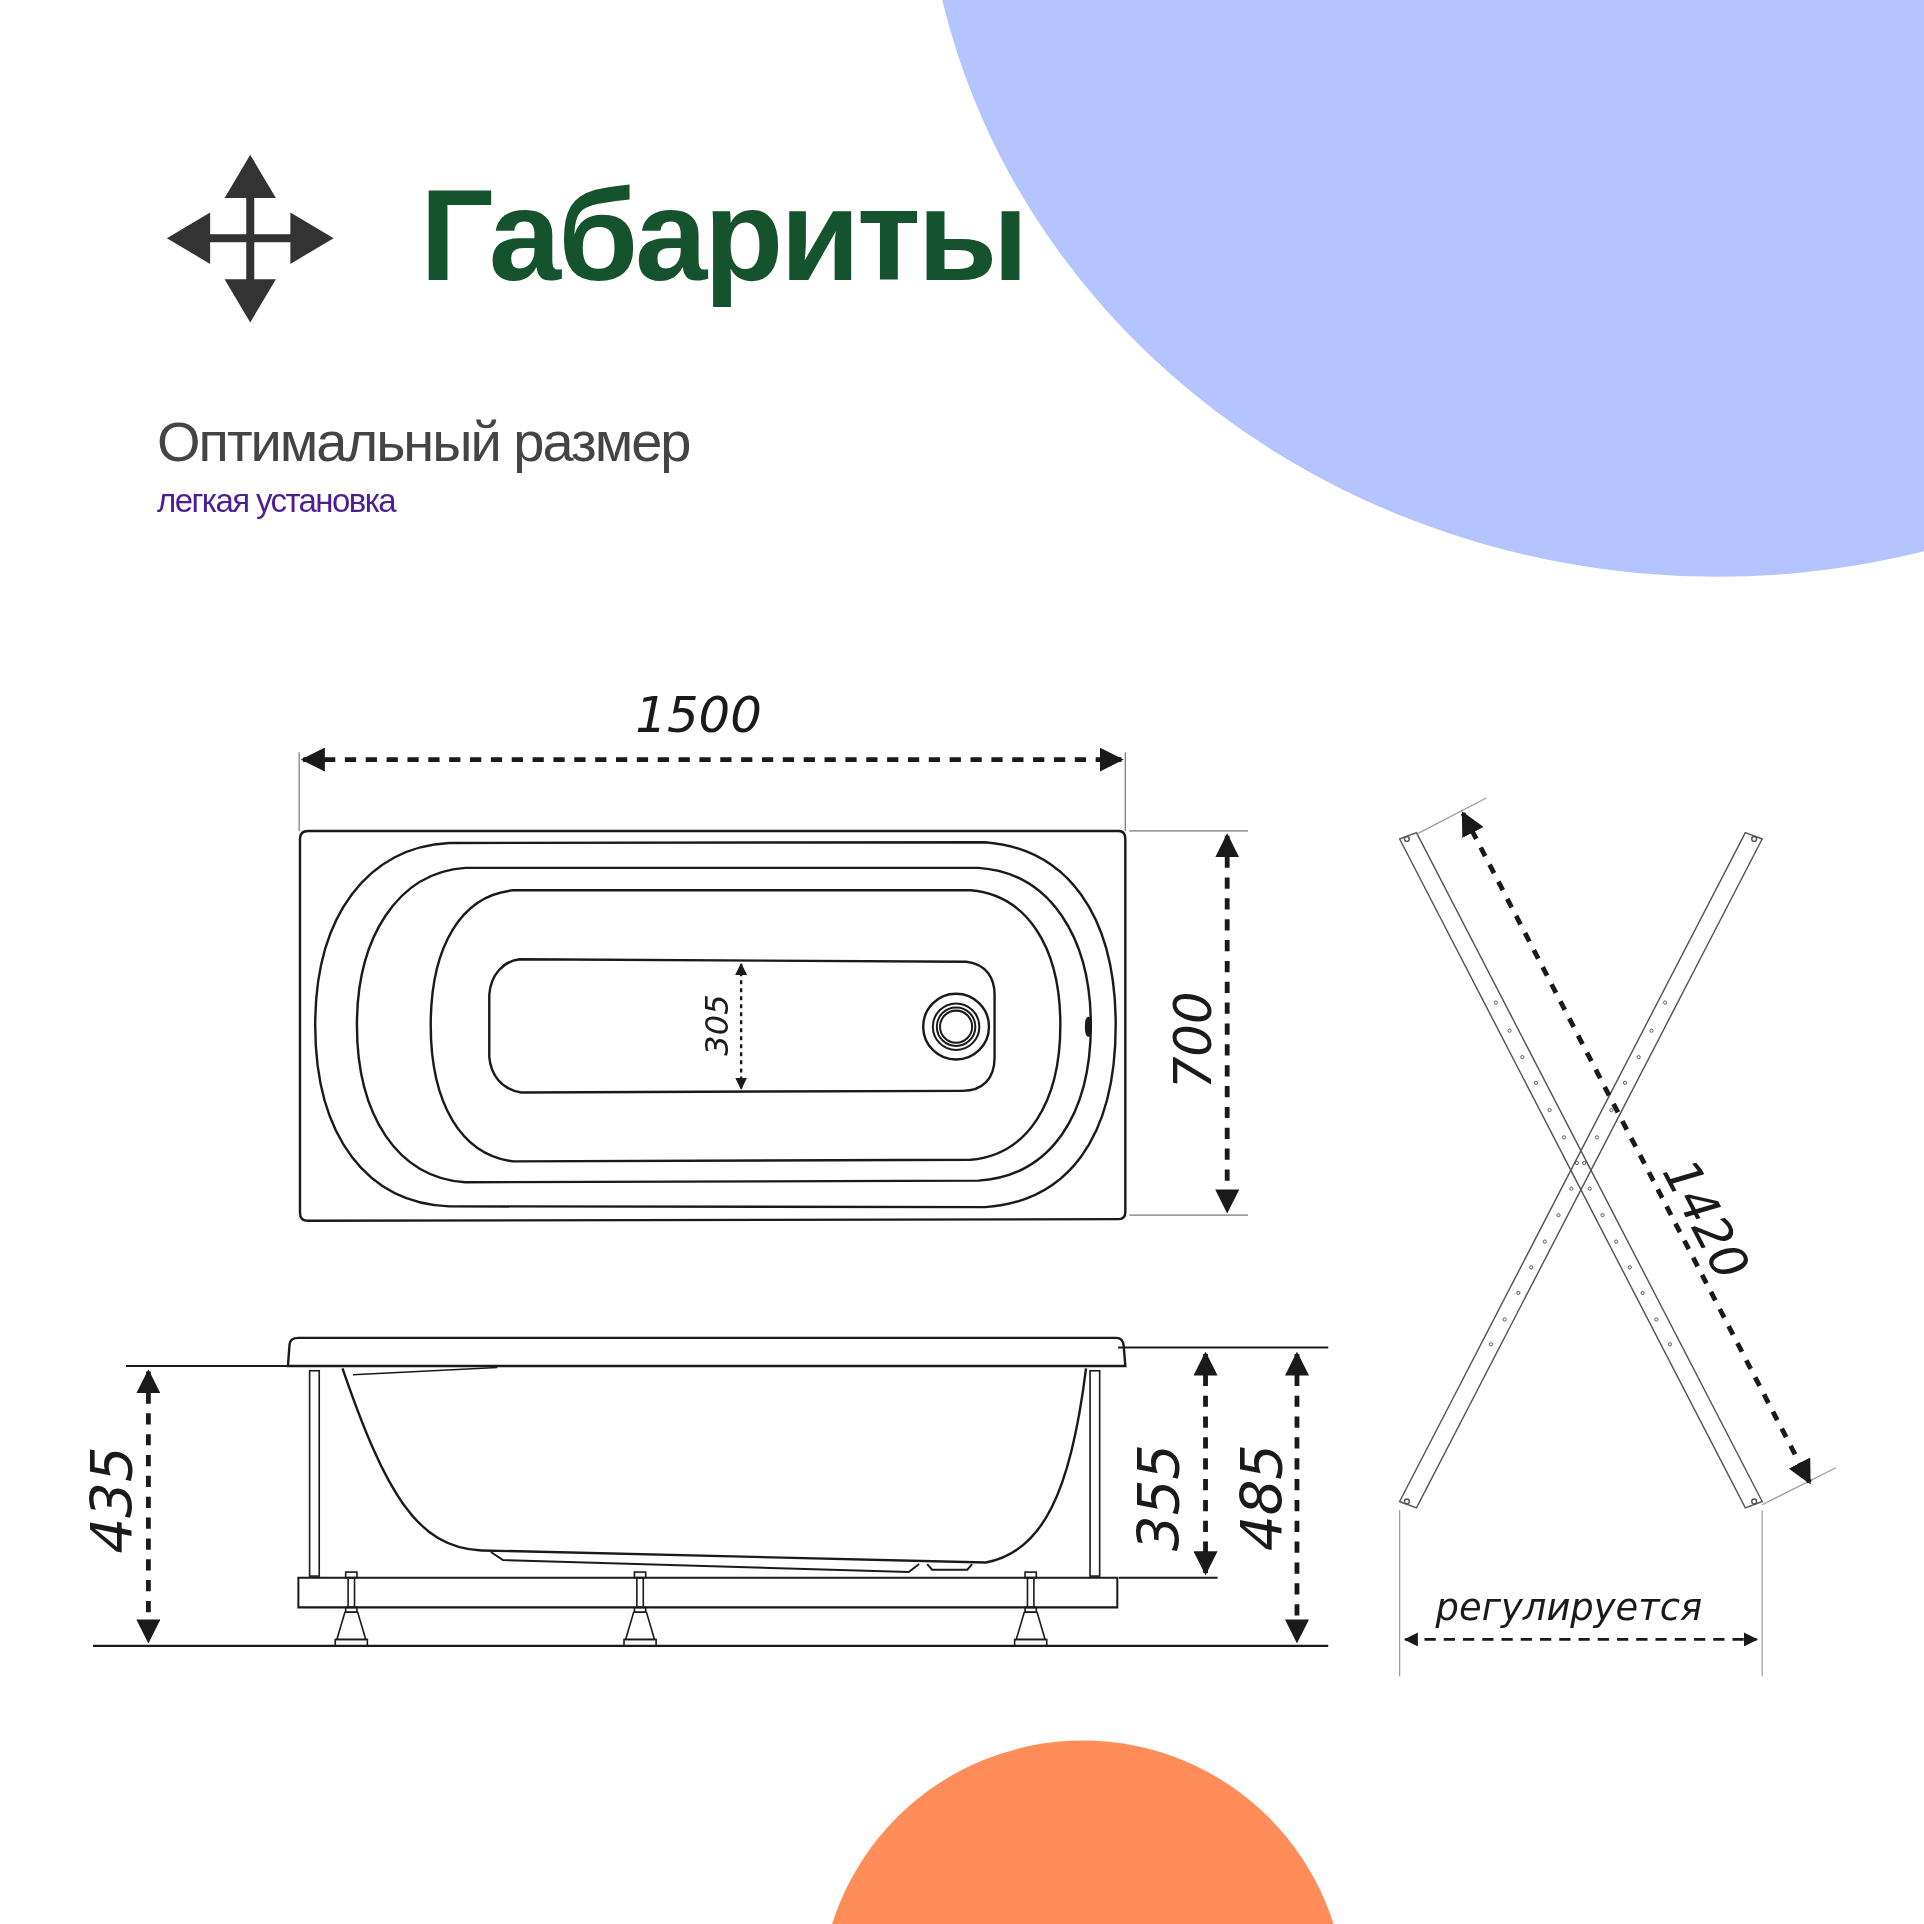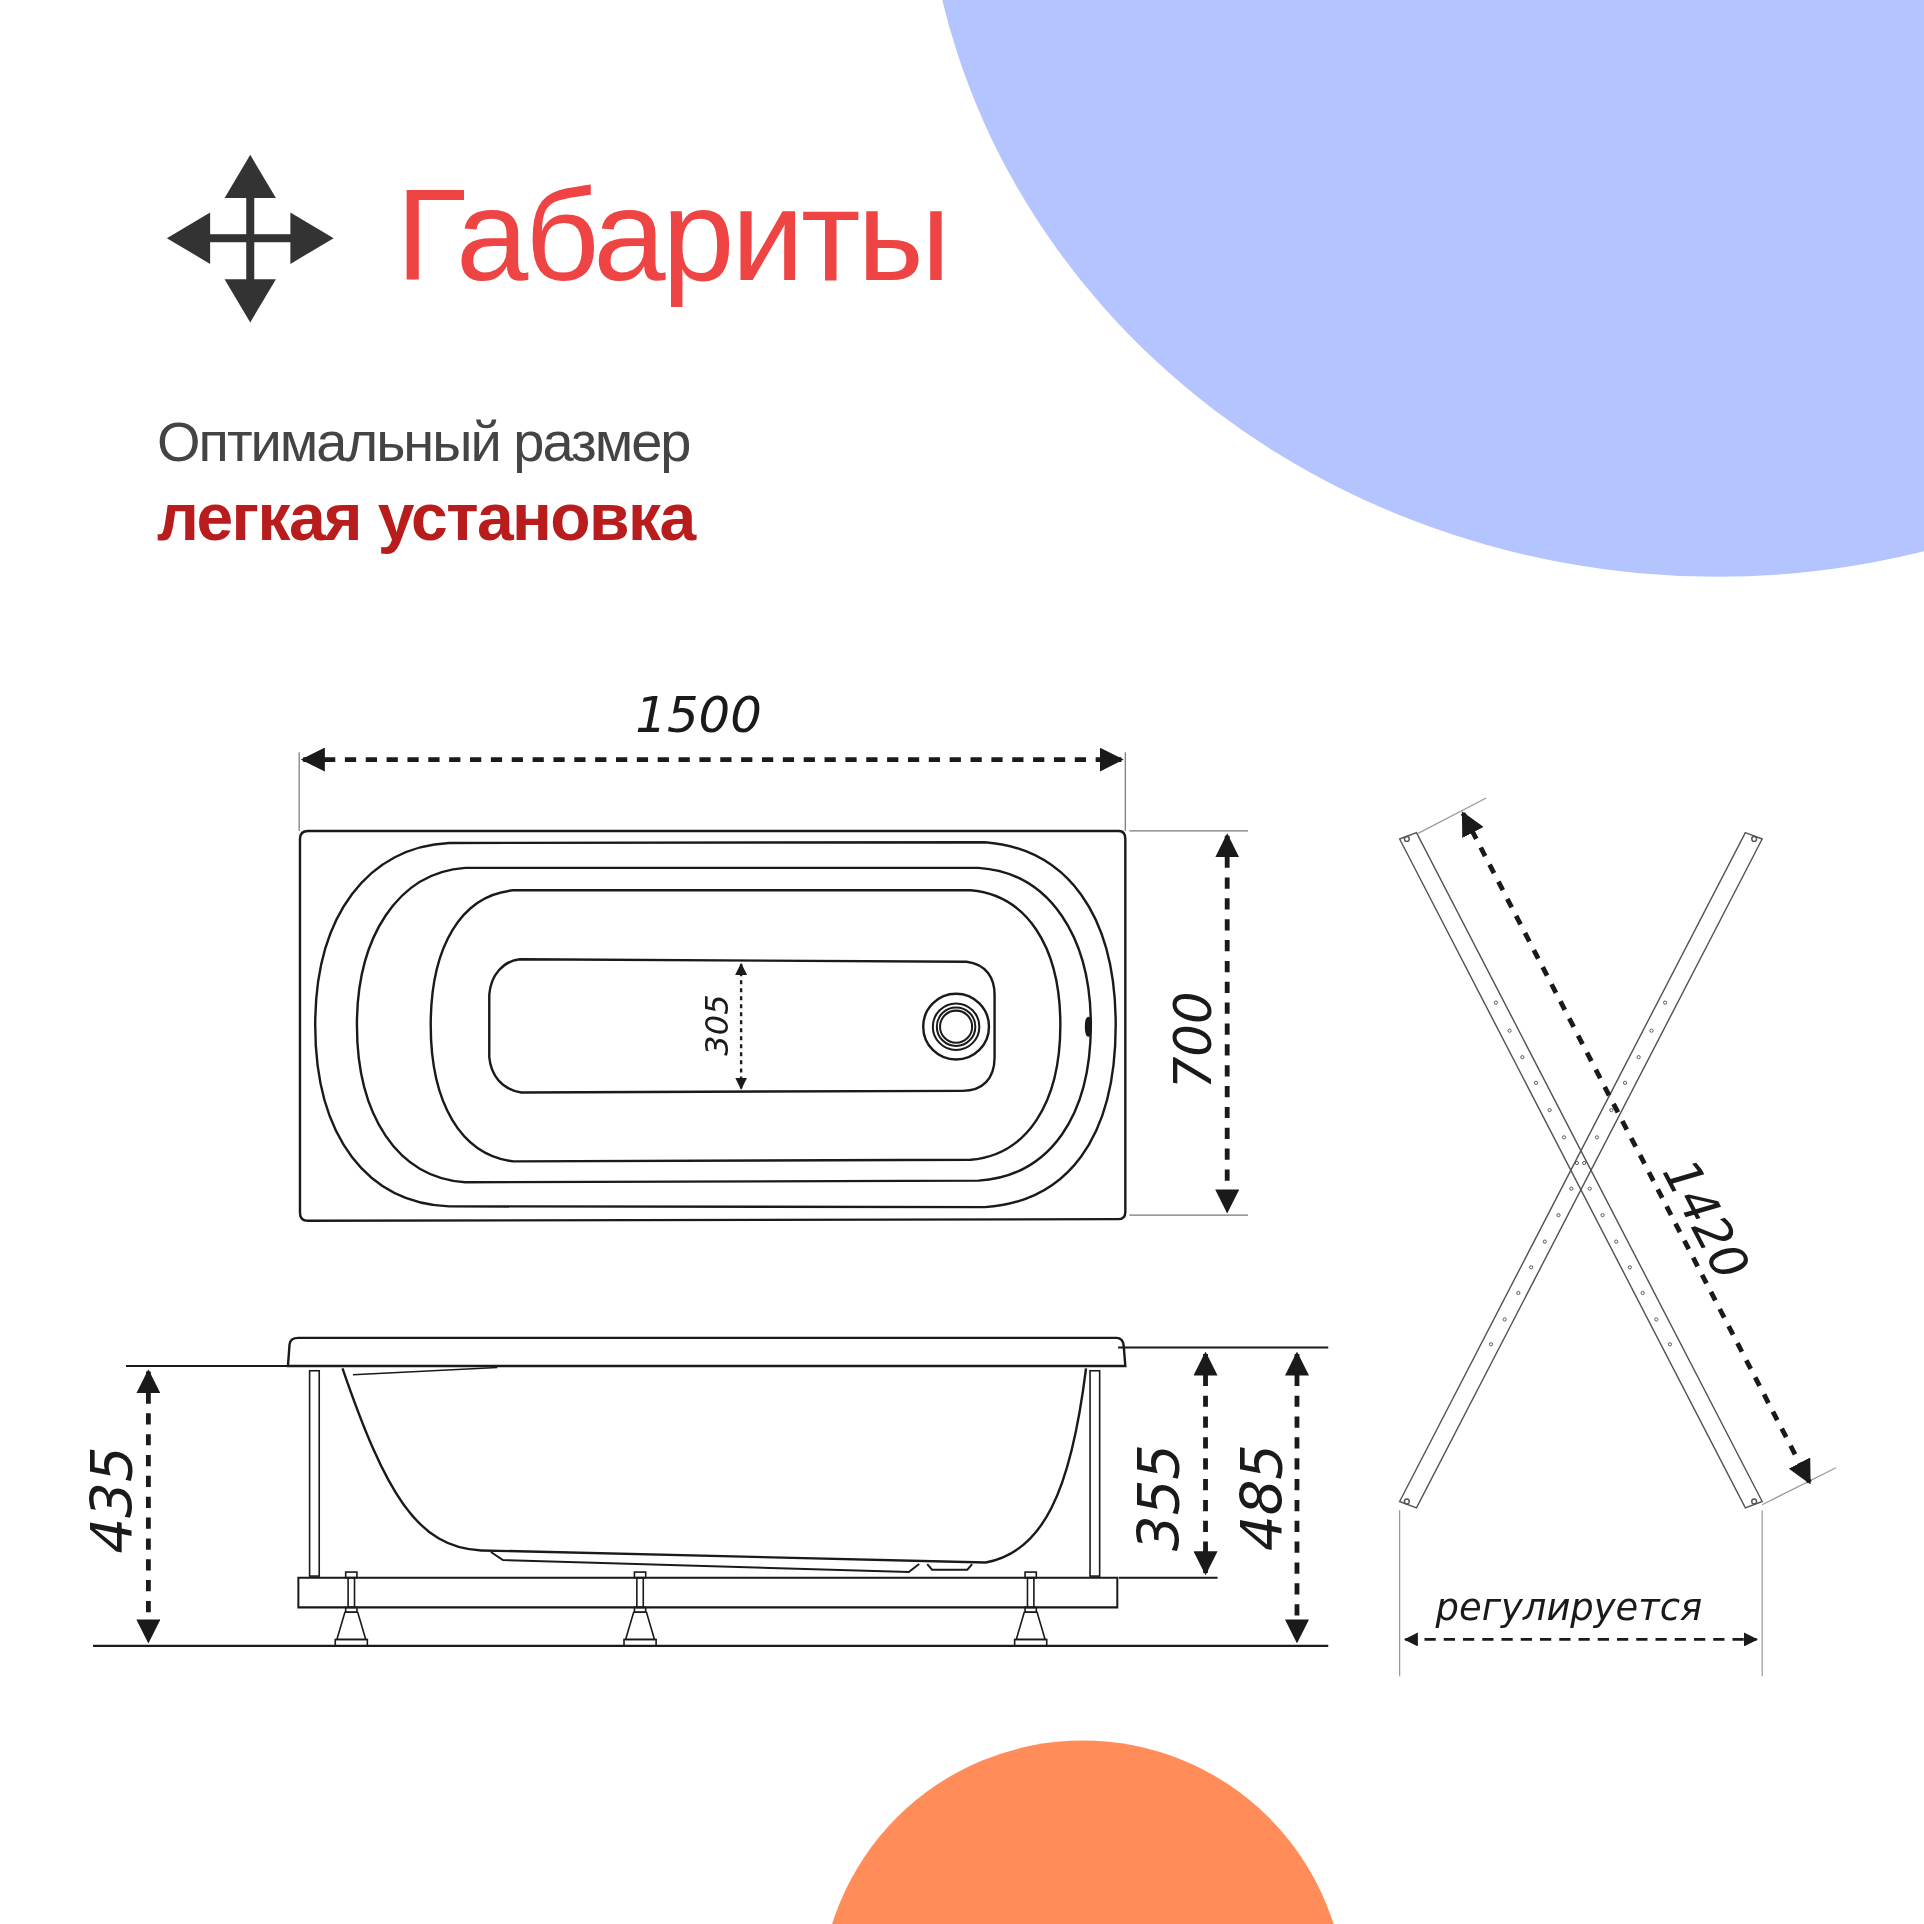--- a/index.html
+++ b/index.html
@@ -1,24 +1,24 @@
 <!DOCTYPE html>
 <html style="font-size:13px"><head>
 <meta charset="utf-8">
 <style>
   html, body { margin: 0; padding: 0; background: #ffffff; }
   body { width: 1925px; height: 1925px; position: relative; overflow: hidden;
          font-family: "Liberation Sans", sans-serif; }
   .layer { position: absolute; left: 0; top: 0; width: 1925px; height: 1925px; }
-  .title { position: absolute; left: 396px; top: 170px; font-size: 130px; font-weight: 400;
-           color: #ef4444; letter-spacing: -3.2px; line-height: 1; white-space: nowrap; }
+  .title { position: absolute; left: 420px; top: 170px; font-size: 130px; font-weight: 700;
+           color: #14532d; letter-spacing: -3.2px; line-height: 1; white-space: nowrap; }
   .sub1 { position: absolute; left: 157px; top: 414px; font-size: 56px; font-weight: 400;
           color: #444444; letter-spacing: -2px; line-height: 1; white-space: nowrap; }
-  .sub2 { position: absolute; left: 157px; top: 484px; font-size: 66px; font-weight: 700;
-          color: #b91c1c; letter-spacing: -1.6px; line-height: 1; white-space: nowrap; }
+  .sub2 { position: absolute; left: 157px; top: 484px; font-size: 33px; font-weight: 400;
+          color: #4c1d95; letter-spacing: -1.6px; line-height: 1; white-space: nowrap; }
   .dim { font-family: "DejaVu Sans", sans-serif; font-style: italic; fill: #1a1a1a; }
 </style>
 </head>
 <body>
 
 <svg class="layer" viewBox="0 0 2400 2400" width="1925" height="1925">
   <ellipse cx="2141" cy="-200" rx="990" ry="919" fill="#b4c4ff"></ellipse>
   <circle cx="1350" cy="2498" r="328" fill="#ff8c59"></circle>
 </svg>
 

